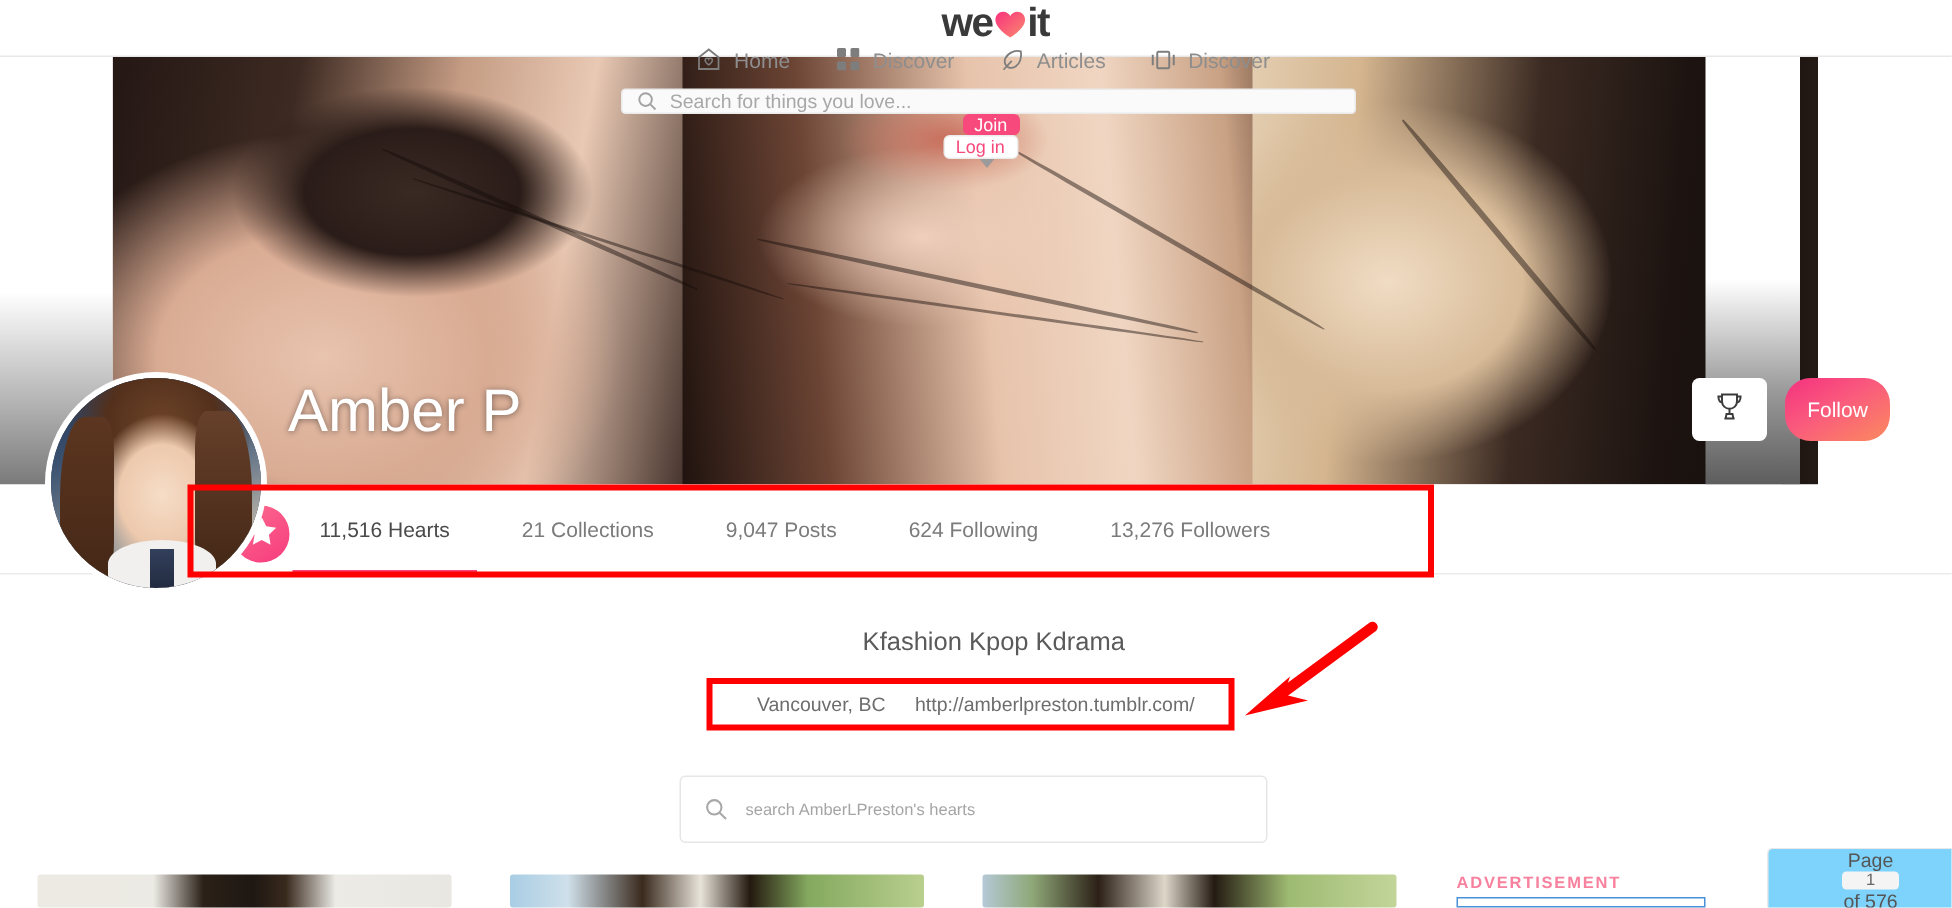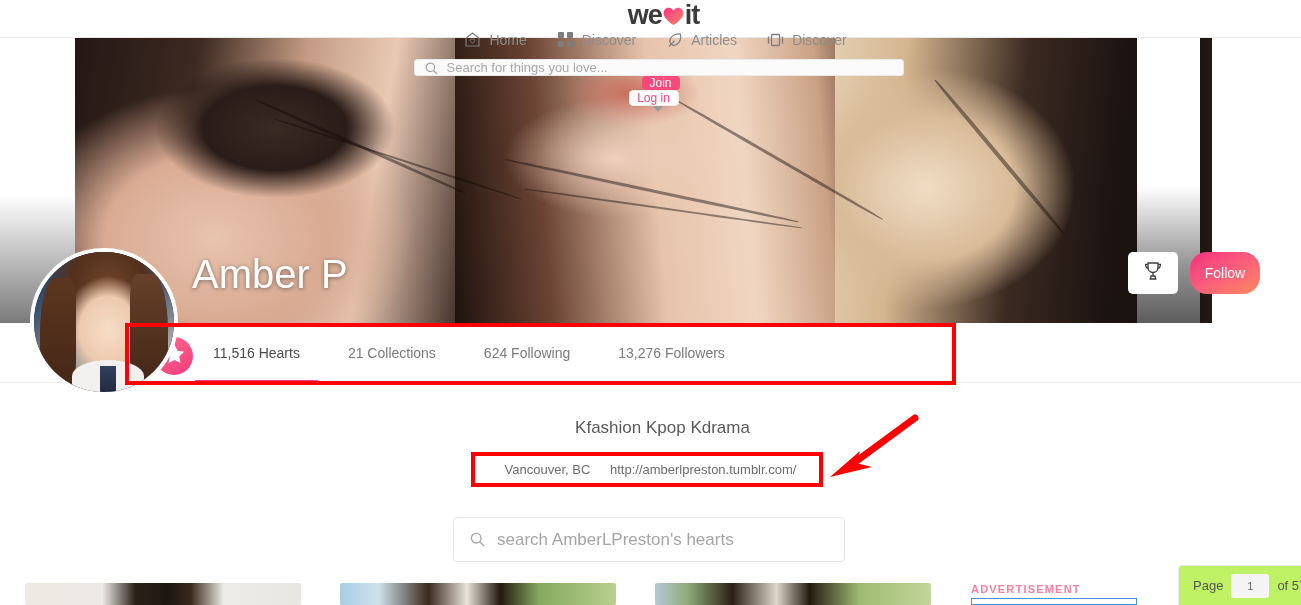--- a/index.html
+++ b/index.html
@@ -167,21 +167,21 @@
 
   
   .heartsearch{
     position:absolute; left:453px; top:517px; width:392px; height:45px;
     border:1px solid #e6e6e6; border-radius:4px; background:#fff;
     display:flex; align-items:center; padding:0 16px;
   }
   .heartsearch .sico{ width:15px; height:15px; margin-right:12px; flex:0 0 auto; }
   .heartsearch input{
     border:none; outline:none; background:transparent;
-    font-size:17px; color:#ec4899; width:100%;
+    font-size:11px; color:#ec4899; width:100%;
     font-family:"Liberation Sans", sans-serif;
   }
   .heartsearch input::placeholder{ color:#a5a5a5; }
 
   
   .thumb{ position:absolute; top:583px; height:22px; overflow:hidden; border-radius:2px; }
   .t1{ left:25px; width:276px;
     background:linear-gradient(90deg,#edeae3 0%,#eceae4 28%,#2b2118 40%,#1e1712 52%,#39291d 60%,#ecebe6 72%,#e9e7e1 100%); }
   .t2{ left:340px; width:276px;
     background:linear-gradient(90deg,#a8cde4 0%,#cfe0ea 14%,#3a2a1e 32%,#e8e3da 46%,#24190f 58%,#84a95f 72%,#b9cf8e 100%); }
@@ -194,23 +194,23 @@
     color:#f8819e; letter-spacing:1.2px;
   }
   .adbox{
     position:absolute; left:971px; top:598px; width:166px; height:7px;
     border:1px solid #4a90d9; background:#fff;
   }
 
   
   .pagebar{
     position:absolute; left:1178px; top:565px; width:123px; height:40px;
-    background:#bef264; border-left:1px solid #e9e9e9; border-top:1px solid #e9e9e9;
+    background:#7dd3fc; border-left:1px solid #e9e9e9; border-top:1px solid #e9e9e9;
     border-top-left-radius:4px;
-    display:flex; align-items:center; padding-left:14px; overflow:hidden;
+    display:flex; align-items:center; padding-left:14px; overflow:hidden;flex-direction:column;
   }
   .pagebar .plbl{ font-size:13px; color:#555; }
   .pageinput{
     width:38px; height:24px; margin:0 8px;
     background:#f4f4f4; border:none; border-radius:3px;
     text-align:center; font-size:11px; color:#666;
     font-family:"Liberation Sans", sans-serif; outline:none;
   }
   .pagebar .ptot{ font-size:13px; color:#555; white-space:nowrap; }
 
@@ -342,20 +342,21 @@
   <div class="starbadge">
     <span>
       <svg width="21" height="20" viewBox="0 0 21 20" fill="#fff">
         <path d="M10.5 0.8l3 6 6.6 1-4.8 4.7 1.1 6.6-5.9-3.1-5.9 3.1 1.1-6.6L0.9 7.8l6.6-1z"></path>
       </svg>
     </span>
   </div>
   <div class="stats">
     <div class="stat active">11,516 Hearts</div>
     <div class="stat">21 Collections</div>
+    <div class="stat">9,047 Posts</div>
     <div class="stat">624 Following</div>
     <div class="stat">13,276 Followers</div>
   </div>
 </div>
 
 <div class="bio">Kfashion Kpop Kdrama</div>
 <div class="meta">
   <span class="loc">Vancouver, BC</span>
   <a class="url" href="#">http://amberlpreston.tumblr.com/</a>
 </div>

